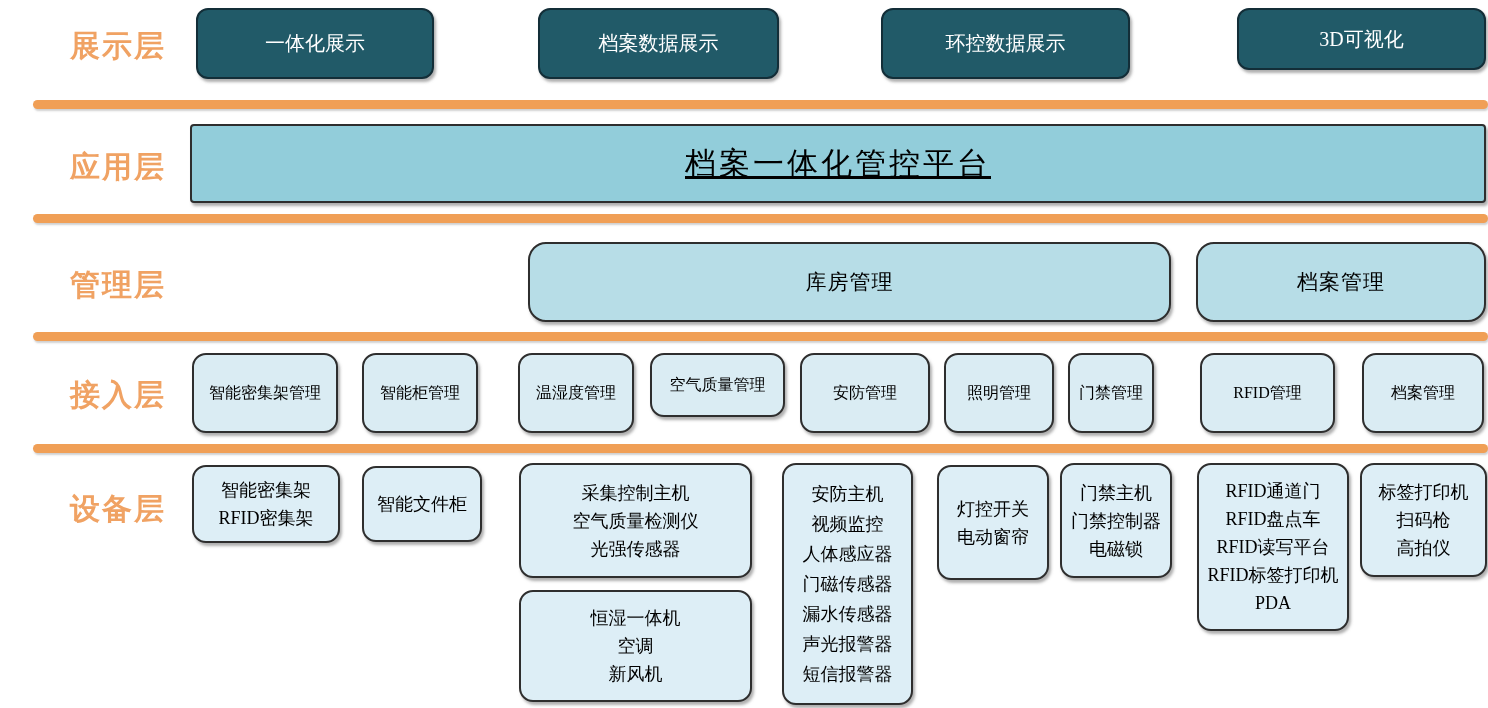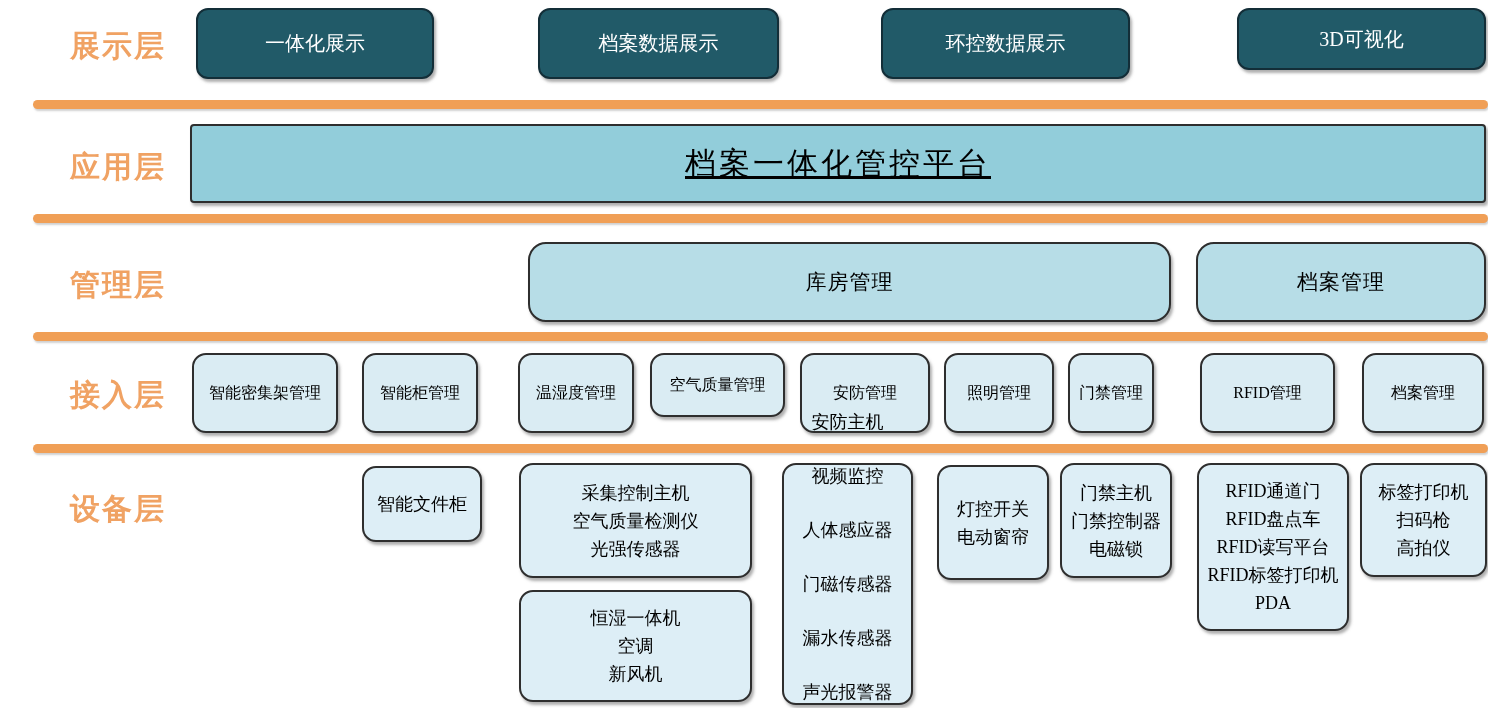--- a/index.html
+++ b/index.html
@@ -29,21 +29,21 @@
   }
   .box.mgmt{
     background:#b7dde7;border-radius:18px;color:#000;font-size:21px;letter-spacing:1px;
   }
   .box.access{
     background:#daecf3;border-radius:14px;color:#000;font-size:16px;
   }
   .box.device{
     background:#ddeef6;border-radius:14px;color:#000;font-size:18px;line-height:28px;
   }
-  .box.device.tall{line-height:30px;gap:24px;}
+  .box.device.tall{line-height:30px;}
   .box span{display:block;white-space:nowrap;}
 </style>
 </head>
 <body>
 
 <div class="canvas">
 
   <div class="layer-label" style="top:26px">展示层</div>
   <div class="layer-label" style="top:147px">应用层</div>
   <div class="layer-label" style="top:265px">管理层</div>
@@ -68,20 +68,24 @@
   <div class="box access" style="left:192px;top:353px;width:146px;height:80px">智能密集架管理</div>
   <div class="box access" style="left:362px;top:353px;width:116px;height:80px">智能柜管理</div>
   <div class="box access" style="left:518px;top:353px;width:116px;height:80px">温湿度管理</div>
   <div class="box access" style="left:650px;top:353px;width:135px;height:64px">空气质量管理</div>
   <div class="box access" style="left:800px;top:353px;width:130px;height:80px">安防管理</div>
   <div class="box access" style="left:944px;top:353px;width:110px;height:80px">照明管理</div>
   <div class="box access" style="left:1068px;top:353px;width:86px;height:80px">门禁管理</div>
   <div class="box access" style="left:1200px;top:353px;width:135px;height:80px">RFID管理</div>
   <div class="box access" style="left:1362px;top:353px;width:122px;height:80px">档案管理</div>
 
+  <div class="box device" style="left:192px;top:465px;width:148px;height:78px">
+    <span>智能密集架</span>
+    <span>RFID密集架</span>
+  </div>
 
   <div class="box device" style="left:362px;top:466px;width:120px;height:76px">
     <span>智能文件柜</span>
   </div>
 
   <div class="box device" style="left:519px;top:463px;width:233px;height:115px">
     <span>采集控制主机</span>
     <span>空气质量检测仪</span>
     <span>光强传感器</span>
   </div>

